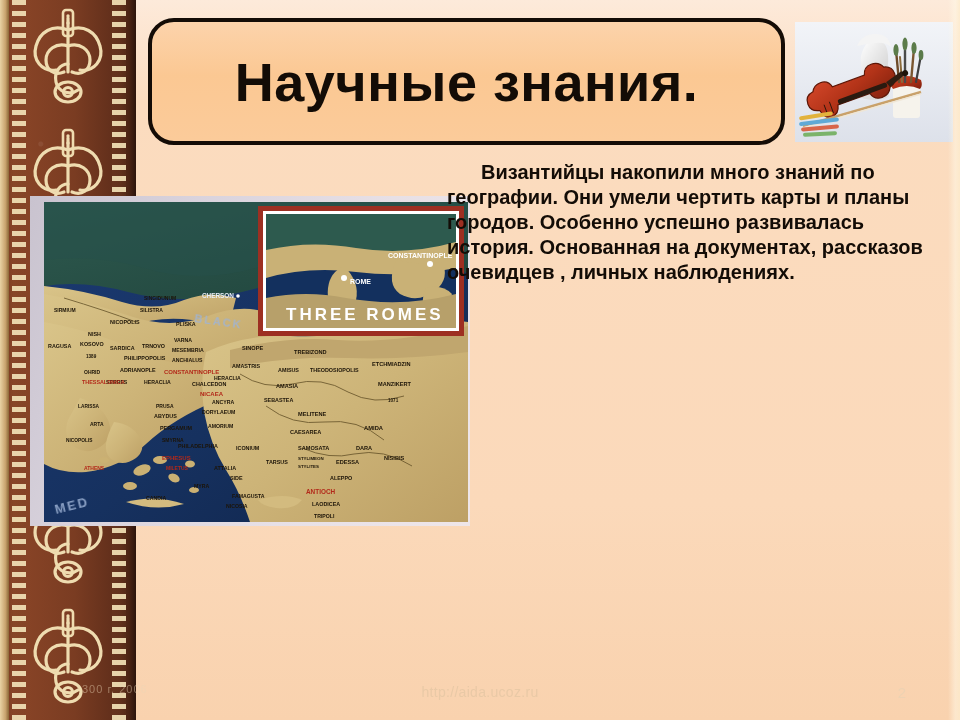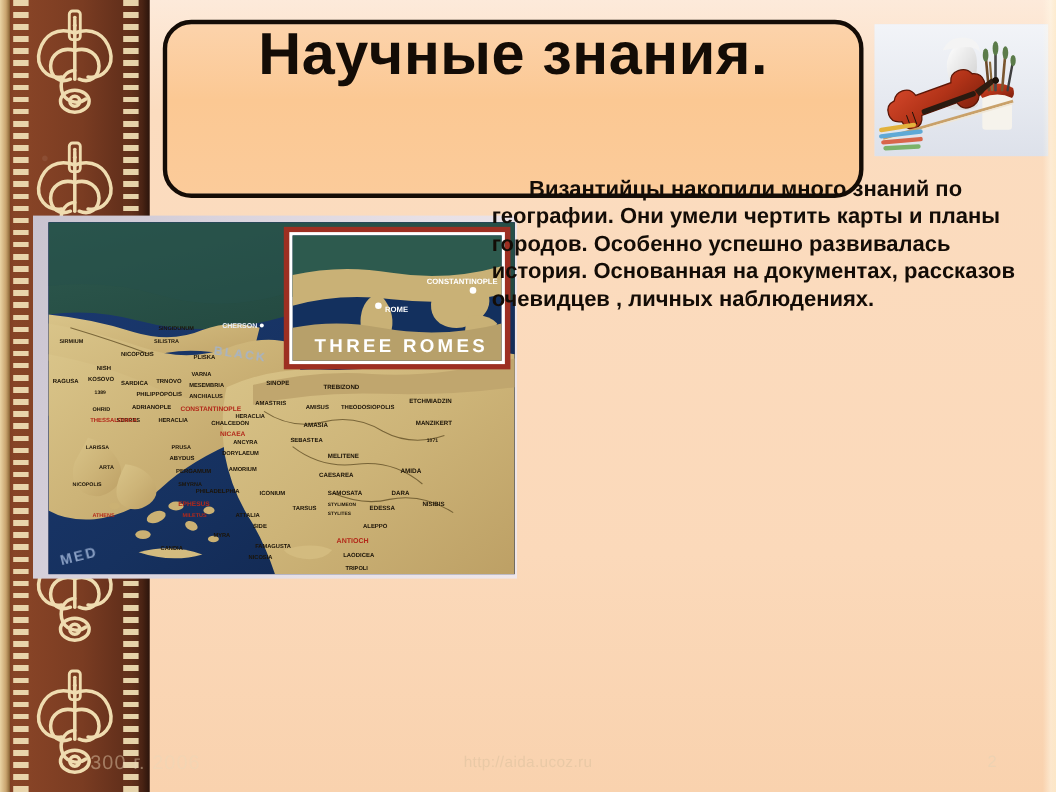--- a/index.html
+++ b/index.html
@@ -29,24 +29,24 @@
      background:repeating-linear-gradient(180deg,
        rgba(238,220,178,.95) 0 5px, rgba(120,70,40,.15) 5px 11px);}
   .ornborder .railA{left:12px;}
   .ornborder .railB{right:10px;}
   .orn-unit{position:absolute;left:16px;width:104px;height:120px;}
   .orn-unit .palm{position:absolute;left:50%;top:8px;transform:translateX(-50%);
      width:92px;height:104px;}
   .orn-svg{display:block;}
 
   
-  .title-box{position:absolute;left:148px;top:18px;width:637px;height:162px;
+  .title-box{position:absolute;left:148px;top:18px;width:637px;height:127px;
      background:linear-gradient(180deg,#fcd3ab 0%,#fbc893 45%,#fbcb9a 100%);
      border:4px solid #140c06;border-radius:26px;
-     display:flex;align-items:flex-start;justify-content:center;
+     display:flex;align-items:center;justify-content:center;
      box-sizing:border-box;}
   .title-text{font-size:54px;font-weight:bold;color:#130c06;letter-spacing:.5px;
      line-height:1;white-space:nowrap;}
 
   
   .artpic{position:absolute;left:795px;top:22px;width:158px;height:120px;overflow:hidden;
      background:linear-gradient(170deg,#eef1f6 0%,#e4e8f0 45%,#dfe2ea 100%);}
 
   
   .mapwrap{position:absolute;left:30px;top:196px;width:440px;height:330px;}
@@ -59,21 +59,21 @@
   
   .body-text{position:absolute;left:447px;top:160px;width:500px;
      font-size:20px;font-weight:bold;line-height:1.25;color:#130c06;
      text-indent:34px;}
   .body-text p{margin:0;}
 
   
   .foot-url{position:absolute;left:0;top:684px;width:960px;text-align:center;
      font-size:14px;color:#e9c9a6;letter-spacing:.3px;}
   .foot-page{position:absolute;right:54px;top:684px;font-size:15px;color:#edd2b2;}
-  .foot-left{position:absolute;left:82px;top:683px;font-size:18px;color:rgba(236,214,185,.45);
+  .foot-left{position:absolute;left:82px;top:683px;font-size:11px;color:rgba(236,214,185,.45);
      letter-spacing:1px;}
 </style>
 </head>
 <body>
 
 <div id="slide">
 
   <div class="ornborder">
     <div class="edgeL"></div>
     <div class="rail railA"></div>

